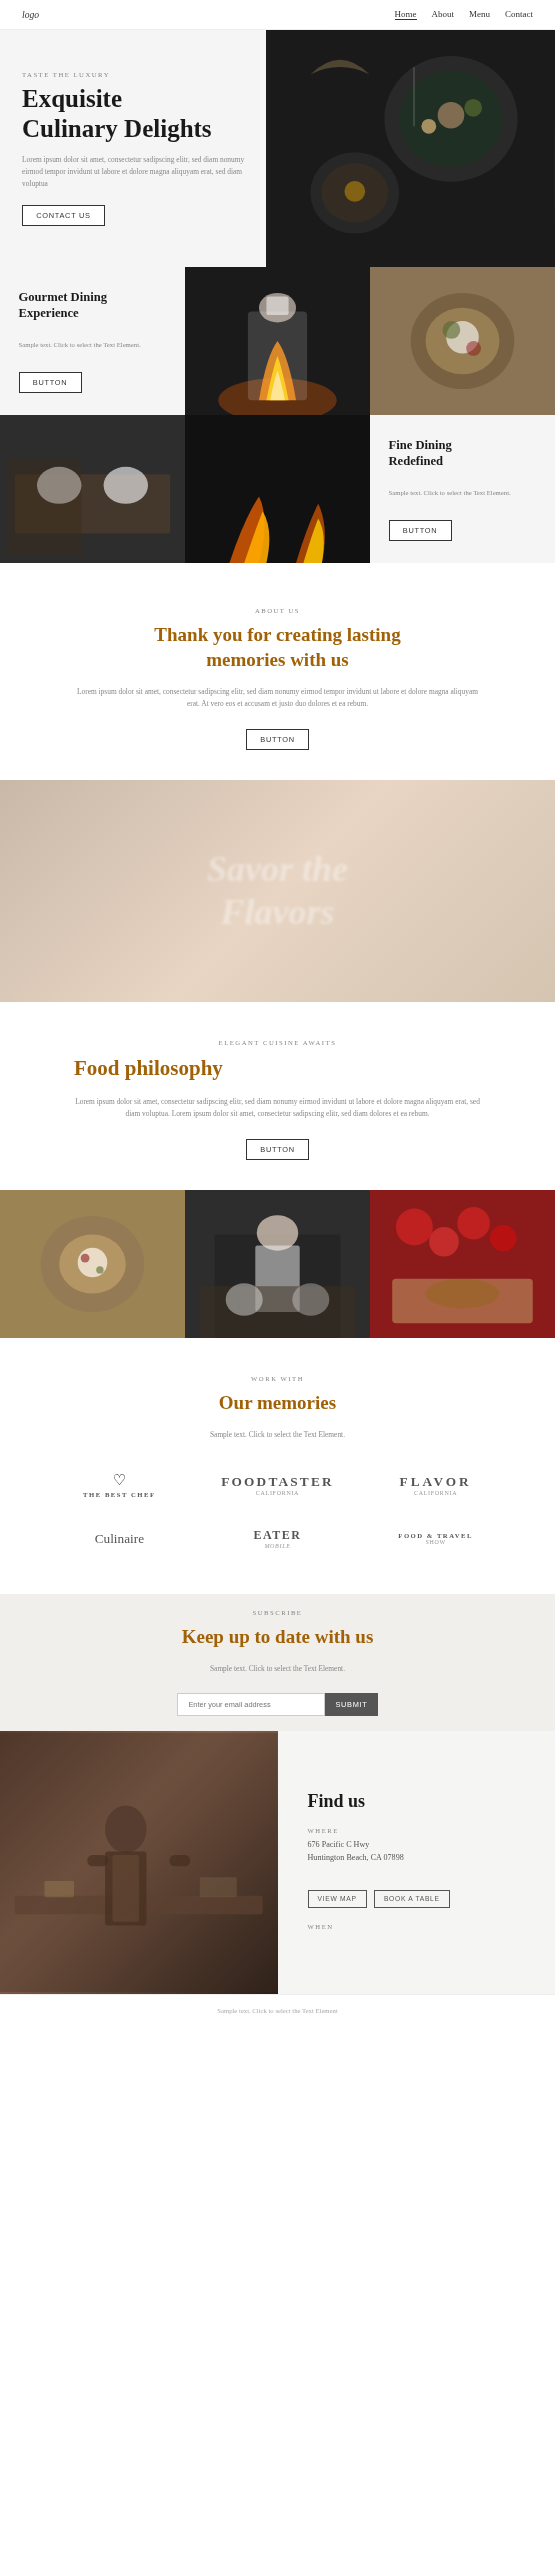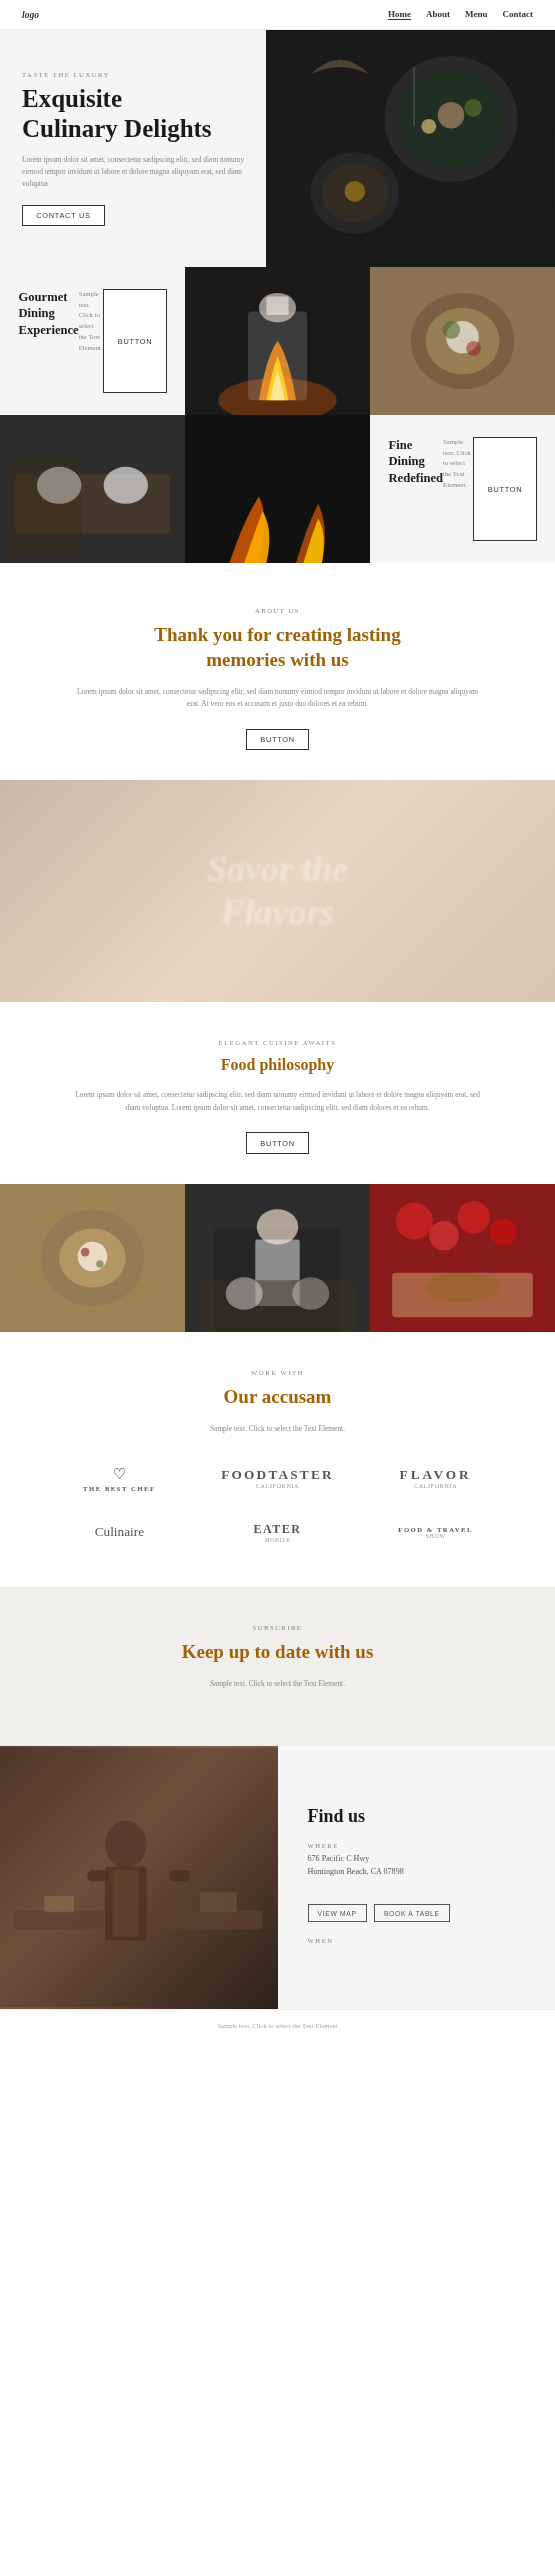--- a/index.html
+++ b/index.html
@@ -1,21 +1,21 @@
 <!DOCTYPE html>
 <html style="font-size:12px"><head>
   <meta charset="utf-8">
   <style>
     * { margin: 0; padding: 0; box-sizing: border-box; }
     body { font-family: 'Georgia', serif; background: #fff; width: 555px; }
 
     
     nav {
       display: flex; align-items: center; justify-content: space-between;
-      padding: 9px 22px; background: #fff; border-bottom: 0.7px solid #eee; font-weight: bold;
+      padding: 9px 22px; background: #fff; border-bottom: 0.7px solid #eee;
     }
     .nav-logo { font-size: 9.6px; color: #333; font-style: italic; }
     .nav-links { display: flex; gap: 15px; }
     .nav-links a { font-size: 9px; color: #333; text-decoration: none; }
     .nav-links a.active { border-bottom: 0.7px solid #333; }
 
     
     .hero {
       display: flex; height: 237px; background: #f5f5f5;
     }
@@ -46,21 +46,21 @@
     
     .gallery-1 {
       display: grid;
       grid-template-columns: 1fr 1fr 1fr;
       grid-template-rows: 148px 148px;
       gap: 0;
     }
     .gallery-1 .cell { position: relative; overflow: hidden; }
     .gallery-1 .cell-text {
       background: #f5f5f5; padding: 22px 18.5px;
-      display: flex; justify-content: space-between;
+      display: flex; flex-direction: column; justify-content: space-between;
     }
     .cell-title { font-size: 12.6px; font-weight: bold; color: #1a1a1a; line-height: 1.3; margin-bottom: 7.4px; }
     .cell-desc { font-size: 6.7px; color: #888; line-height: 1.6; margin-bottom: 10.4px; }
     .img-dark {
       background: linear-gradient(180deg, #1a1a1a 0%, #3d3d3d 100%);
     }
     .img-chef {
       background: linear-gradient(135deg, #e65c00 0%, #f9d423 50%, #1a1a1a 100%);
       position: relative;
     }
@@ -87,21 +87,21 @@
       font-size: 36px; font-weight: bold; color: rgba(255,255,255,0.4);
       font-style: italic; text-align: center; line-height: 1.2;
       filter: blur(1.5px);
     }
 
     
     .philosophy-section {
       padding: 37px 74px 30px; background: #fff;
     }
     .philosophy-section .section-label { text-align: center; }
-    .philosophy-section .section-title { text-align: center; font-size: 16px; margin-bottom: 13.3px; }
+    .philosophy-section .section-title { text-align: left; font-size: 21px; margin-bottom: 13.3px; }
     .philosophy-section .section-desc { font-size: 7.4px; color: #888; line-height: 1.7; margin-bottom: 18px; text-align: center; }
     .philosophy-btn { display: flex; justify-content: center; }
 
     
     .gallery-3 {
       display: grid; grid-template-columns: 1fr 1fr 1fr; height: 148px;
     }
     .gallery-3 .g3-cell { overflow: hidden; }
 
     
@@ -116,21 +116,21 @@
       display: flex; flex-direction: column; align-items: center; justify-content: center;
       padding: 7.4px;
     }
     .partner-logo { font-size: 8.1px; color: #555; font-weight: bold; letter-spacing: 1.5px; text-transform: uppercase; }
     .partner-sub { font-size: 6px; color: #999; letter-spacing: 0.7px; text-transform: uppercase; }
     .partner-script { font-family: cursive; font-size: 13.3px; color: #555; }
     .partner-icon { font-size: 15px; margin-bottom: 2.2px; }
 
     
     .subscribe-section {
-      background: #f0efec; padding: 37px 74px; text-align: center;
+      background: #f0efec; padding: 15px 74px; text-align: center;
     }
     .subscribe-form { display: flex; justify-content: center; gap: 0; margin-top: 15px; }
     .subscribe-input {
       border: 0.7px solid #ccc; padding: 6px 10.4px; font-size: 7.4px;
       width: 148px; outline: none; background: #fff;
     }
     .subscribe-btn {
       background: #555; color: #fff; border: none; padding: 6px 10.4px;
       font-size: 7.4px; cursor: pointer; text-transform: uppercase; letter-spacing: 0.7px;
     }
@@ -324,21 +324,21 @@
       <circle cx="140" cy="45" r="22" fill="#cc2222" opacity="0.8"></circle>
       <circle cx="180" cy="65" r="18" fill="#bb1111" opacity="0.9"></circle>
       <rect x="30" y="120" width="190" height="60" fill="#c9a96e" opacity="0.5" rx="5"></rect>
       <ellipse cx="125" cy="140" rx="50" ry="20" fill="#8B6914" opacity="0.4"></ellipse>
     </svg>
   </div>
 </section>
 
 <section class="partners-section">
   <p class="section-label">WORK WITH</p>
-  <h2 class="section-title" style="font-size:19px">Our accusam</h2>
+  <h2 class="section-title" style="font-size:19px">Our memories</h2>
   <p class="section-desc">Sample text. Click to select the Text Element.</p>
   <div class="partners-grid">
     <div class="partner-item">
       <span class="partner-icon">♡</span>
       <span class="partner-logo" style="font-size:6.7px;">THE BEST CHEF</span>
     </div>
     <div class="partner-item">
       <span class="partner-logo" style="font-size:13.3px;letter-spacing:2.2px;">FOODTASTER</span>
       <span class="partner-sub">CALIFORNIA</span>
     </div>
@@ -357,20 +357,24 @@
       <span class="partner-logo" style="font-size:6.7px;">FOOD &amp; TRAVEL</span>
       <span class="partner-sub">SHOW</span>
     </div>
   </div>
 </section>
 
 <section class="subscribe-section">
   <p class="section-label">SUBSCRIBE</p>
   <h2 class="section-title" style="font-size:19px">Keep up to date with us</h2>
   <p class="section-desc">Sample text. Click to select the Text Element.</p>
+  <div class="subscribe-form">
+    <input class="subscribe-input" type="email" placeholder="Enter your email address" style="">
+    <button class="subscribe-btn">SUBMIT</button>
+  </div>
 </section>
 
 <section class="find-us-section">
   <div class="find-us-left">
     <div class="find-us-left-overlay"></div>
     <svg width="100%" height="100%" viewBox="0 0 375 350" xmlns="http://www.w3.org/2000/svg" style="position:relative;z-index:1;">
       <rect width="375" height="350" fill="transparent"></rect>
 
       <rect x="20" y="220" width="335" height="25" fill="#6b4c3b" opacity="0.7" rx="3"></rect>
 

